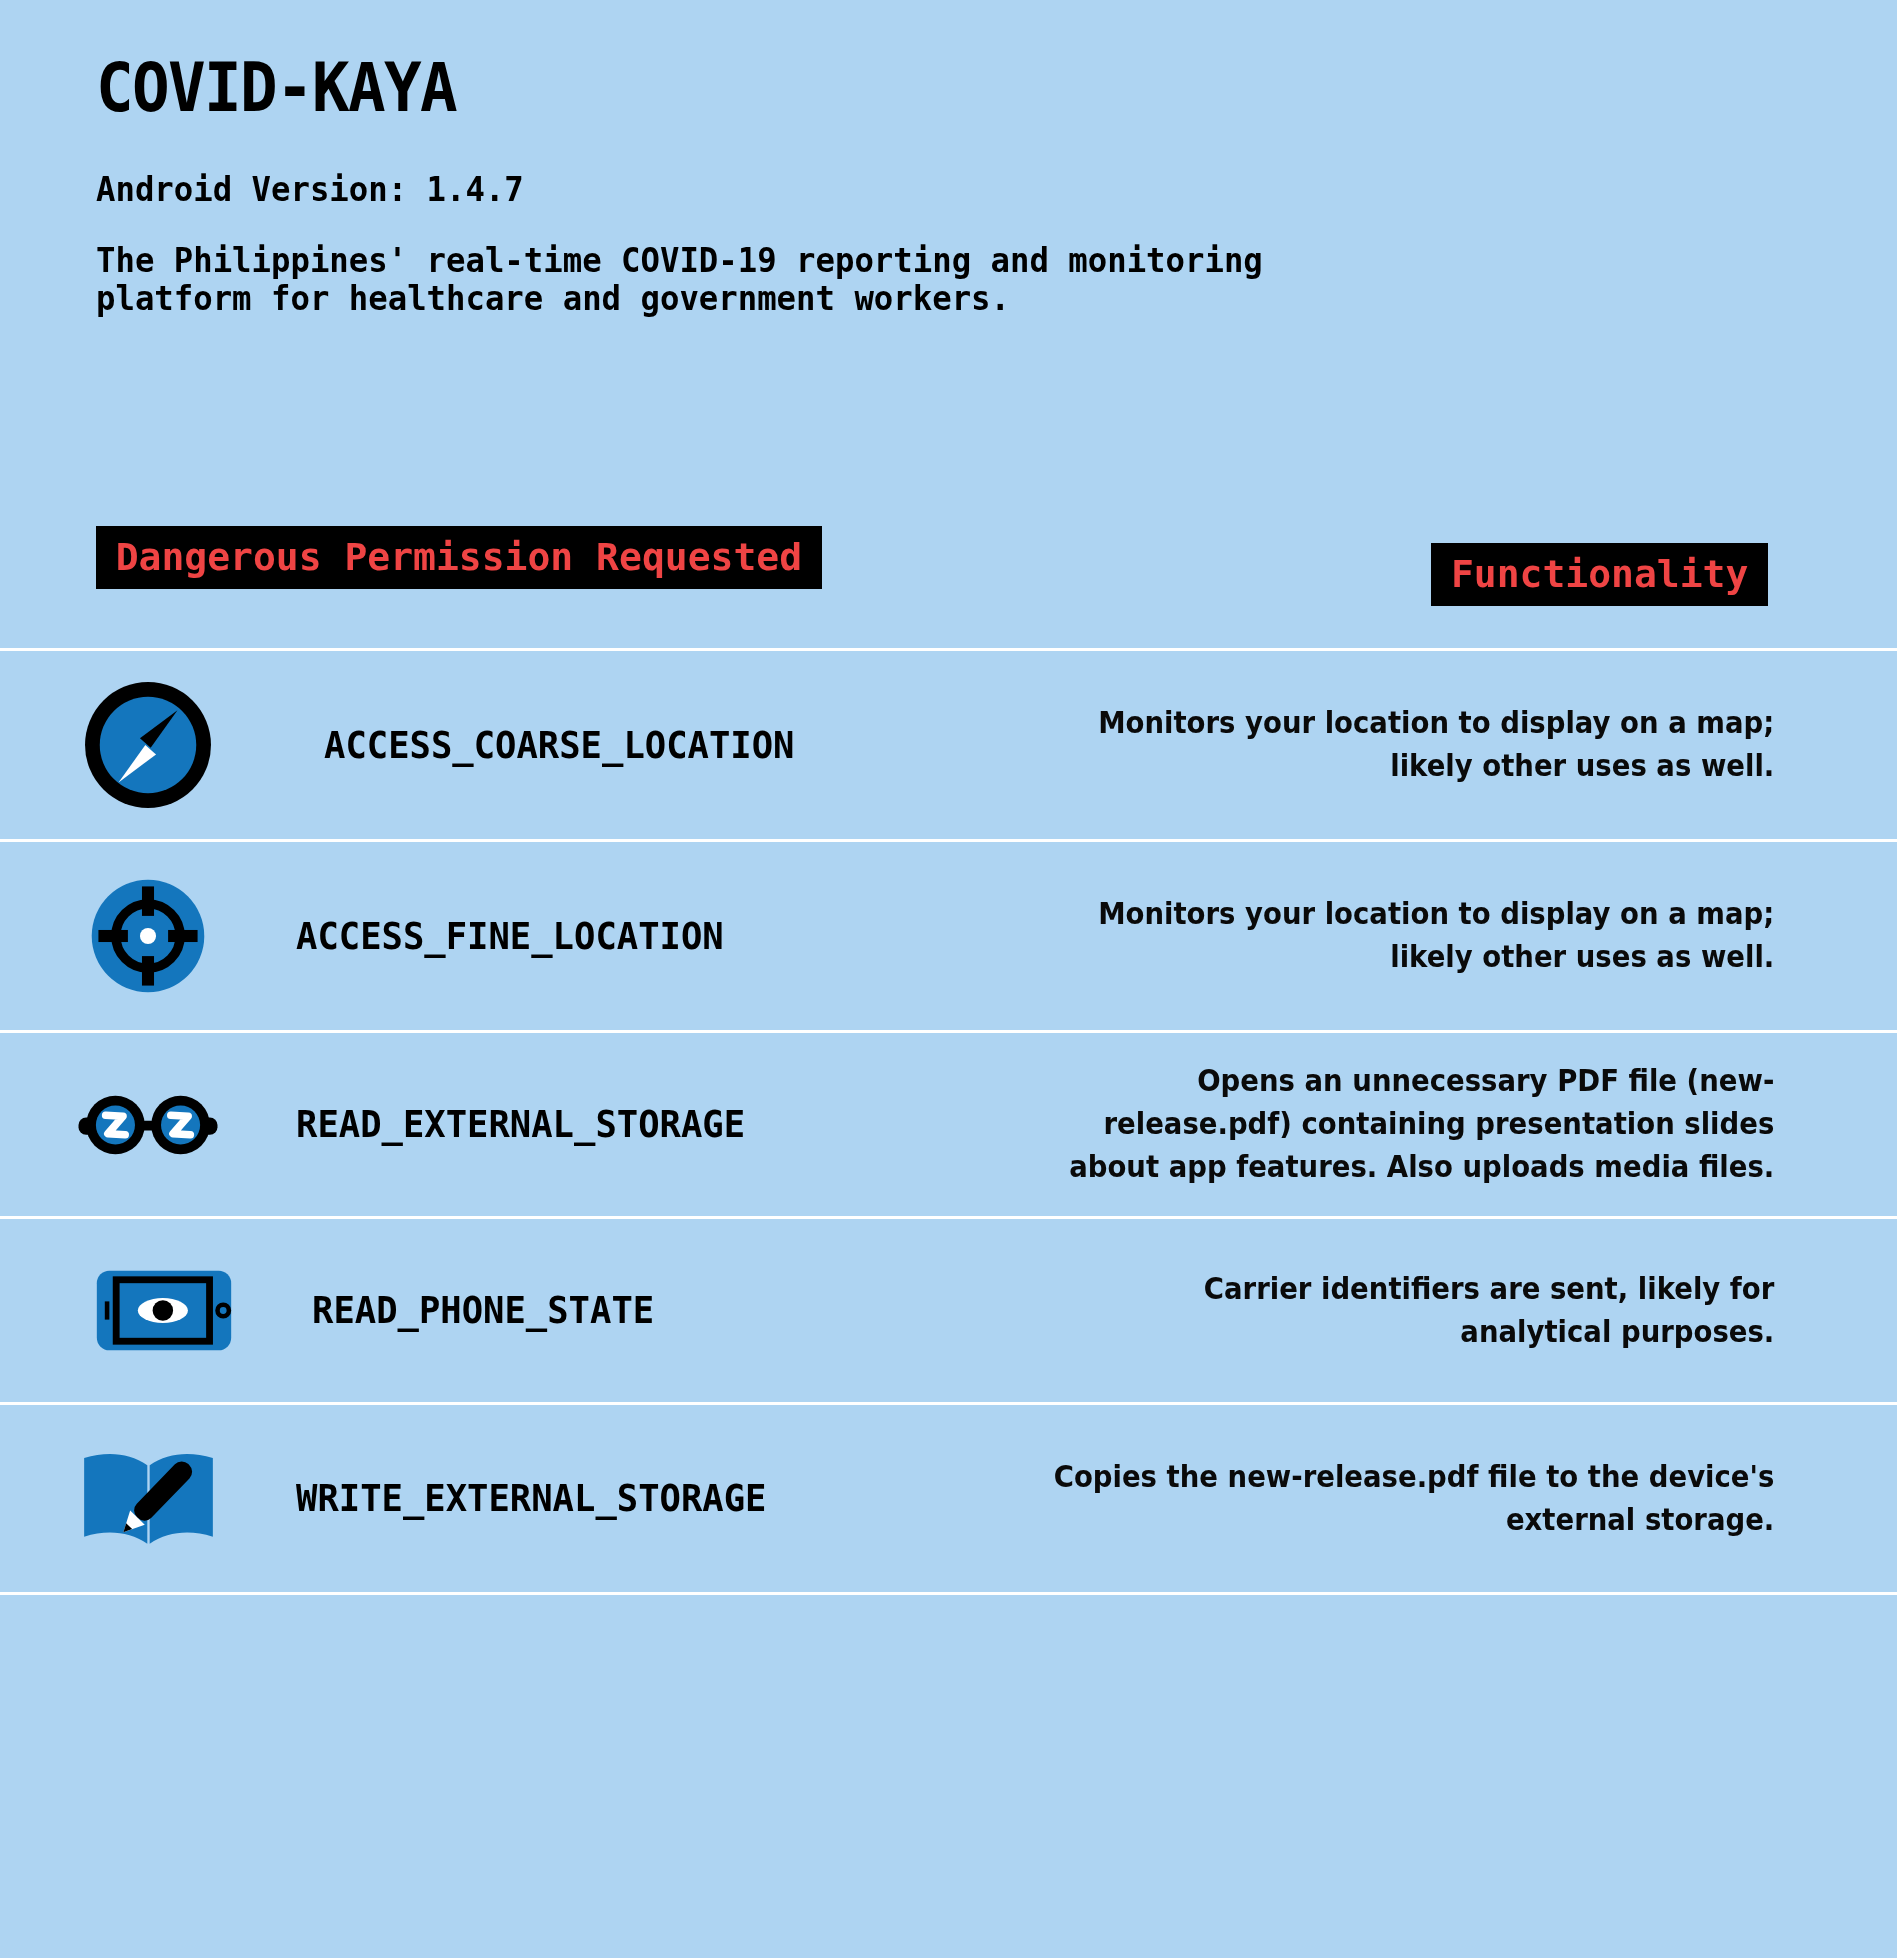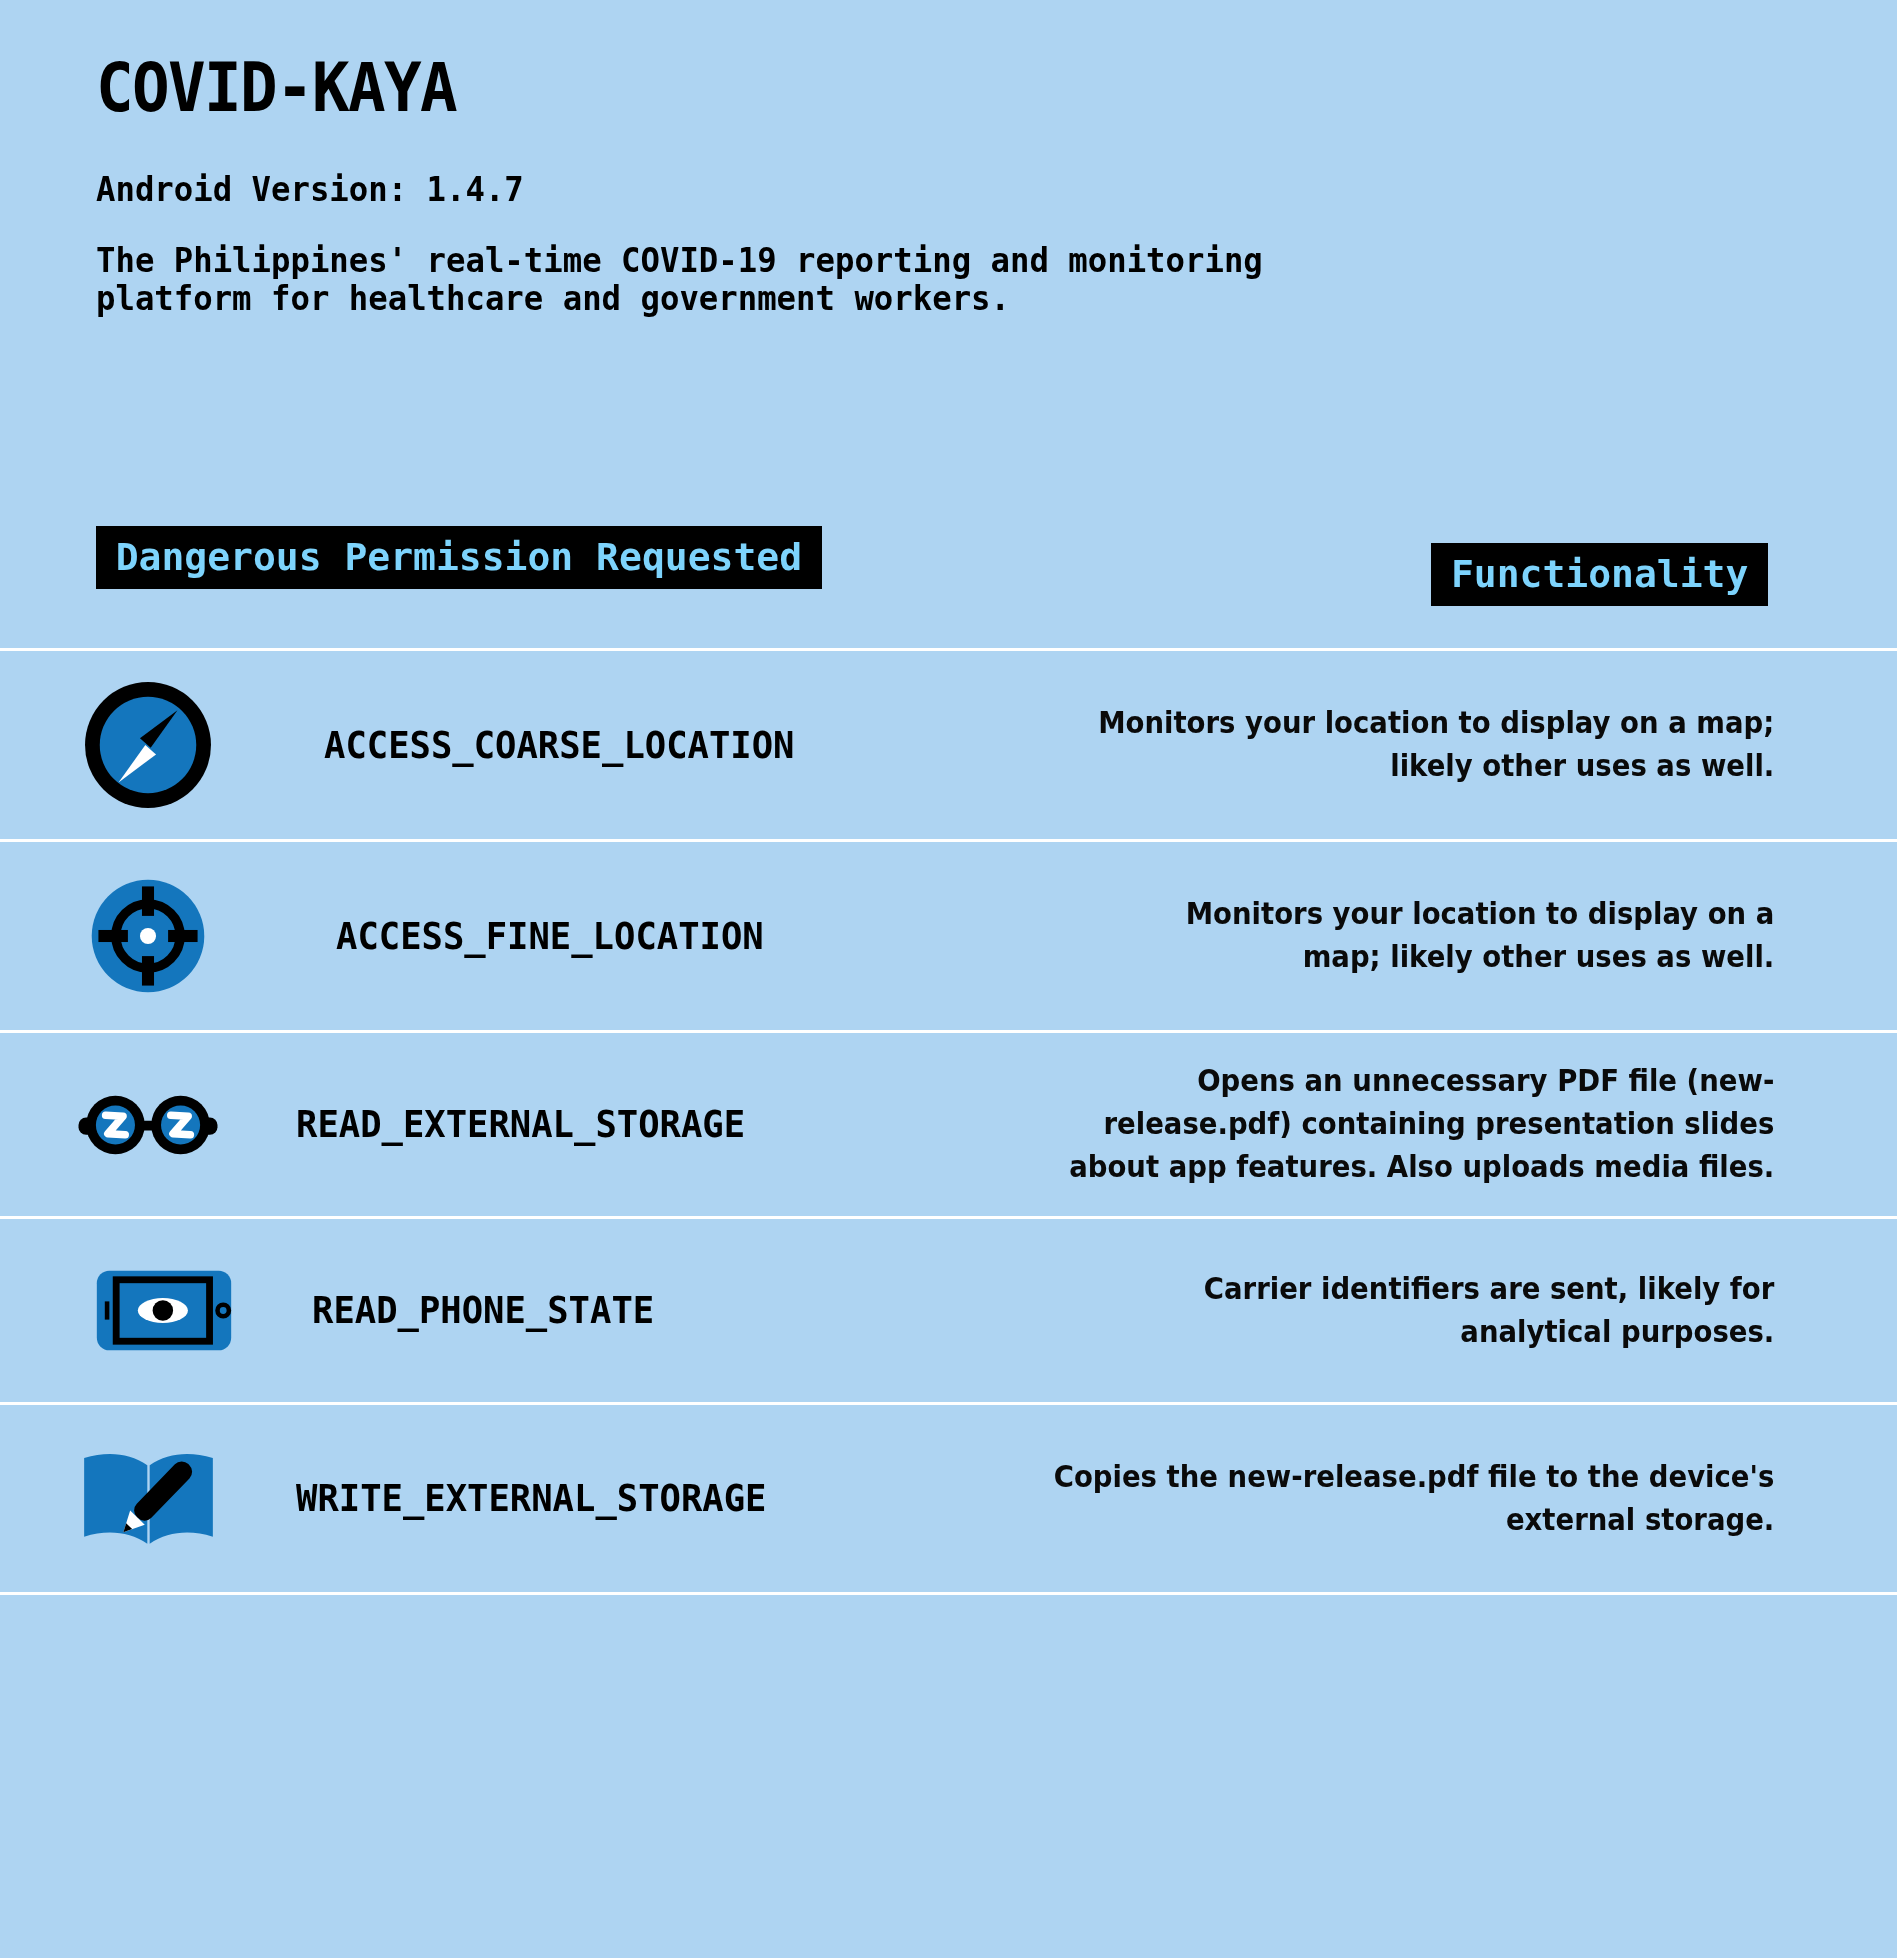--- a/index.html
+++ b/index.html
@@ -47,21 +47,21 @@
     max-width:1281px;
     transform:scaleX(0.95);
     transform-origin:left center;
   }
 
   
   .badges { position:absolute; left:0; top:526px; width:1898px; height:63px; }
   .badge {
     position:absolute;
     background:#000;
-    color:#7dd3fc;
+    color:#ef4444;
     font-family:"DejaVu Sans Mono", monospace;
     font-weight:bold;
     font-size:38px;
     line-height:63px;
     height:63px;
     padding:0 19.7px;
     white-space:nowrap;
     letter-spacing:0px;
   }
   .badge.left  { left:96px; }
@@ -102,21 +102,21 @@
     font-family:"DejaVu Sans", sans-serif;
     font-weight:bold;
     font-size:29.6px;
     line-height:1.45;
     color:#0a0a0a;
     transform:scaleX(0.93);
     transform-origin:right center;
   }
 
   .r1 { height:191px;gap:28px; }
-  .r2 { height:191px;gap:40px; }
+  .r2 { height:191px; }
   .r3 { height:184px; }
   .r4 { height:186px; }
   .r5 { height:186px;padding-left:16px; }
   .r6 { height:193px; }
 
   
   .icon-wrap { width:152px; height:152px; position:relative; display:flex; align-items:center; justify-content:center; }
   svg { display:block; }
 
   

